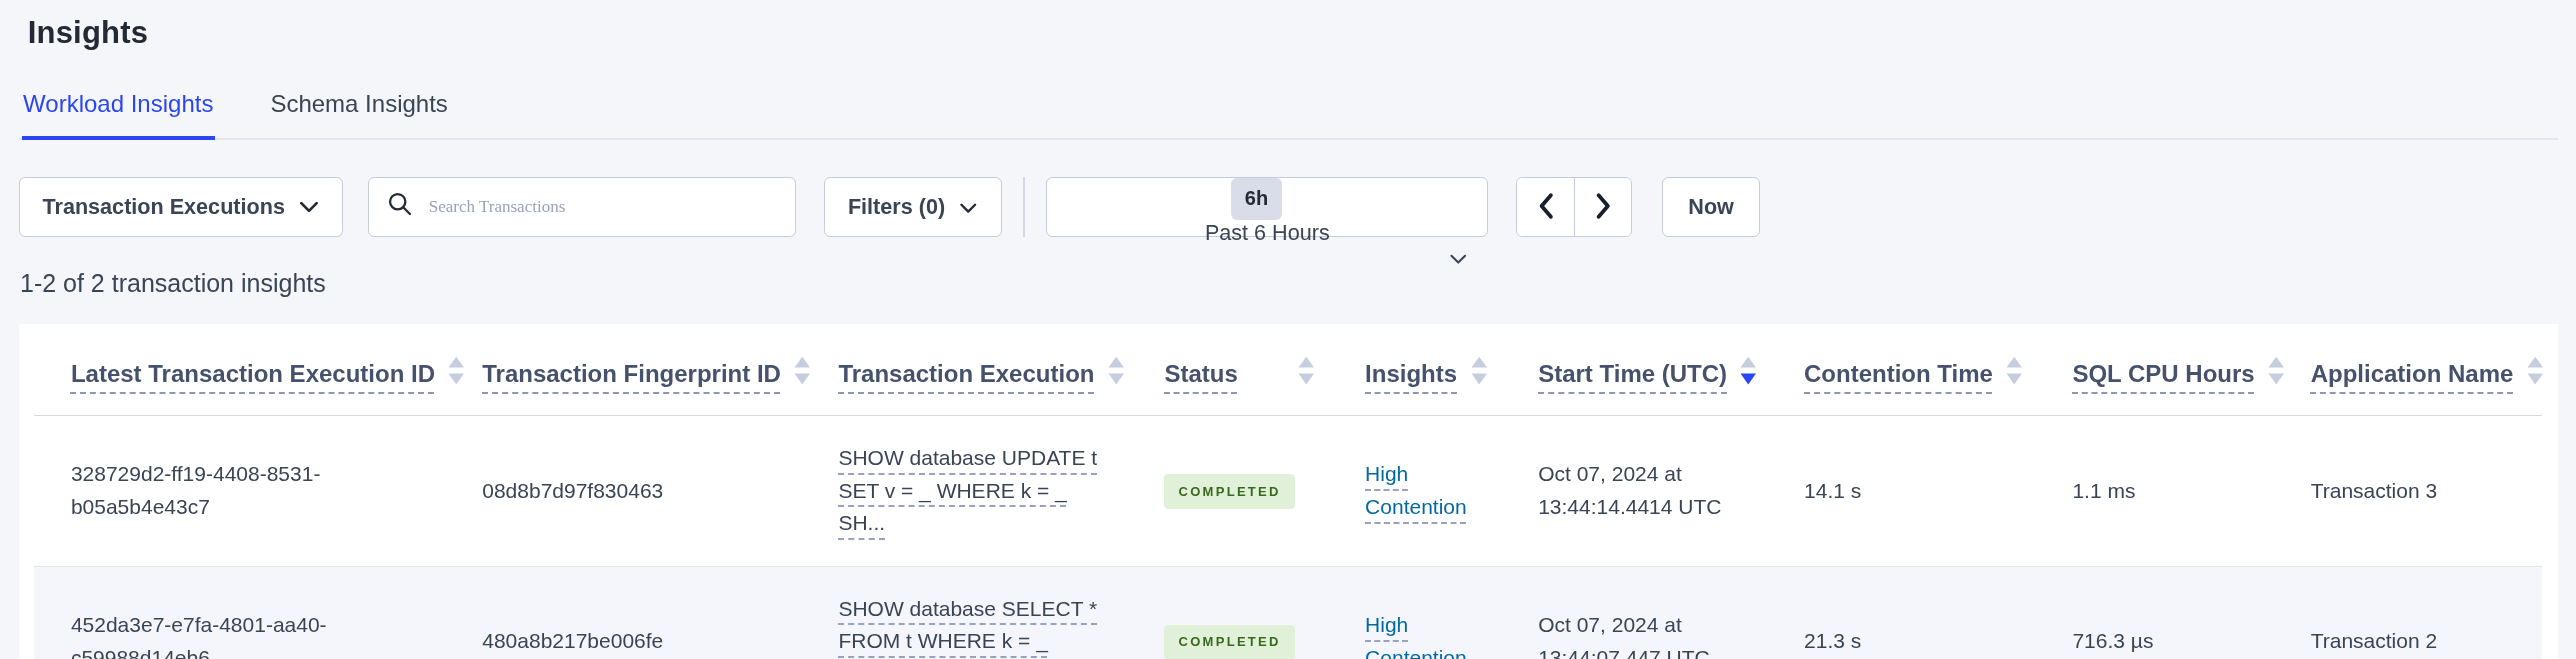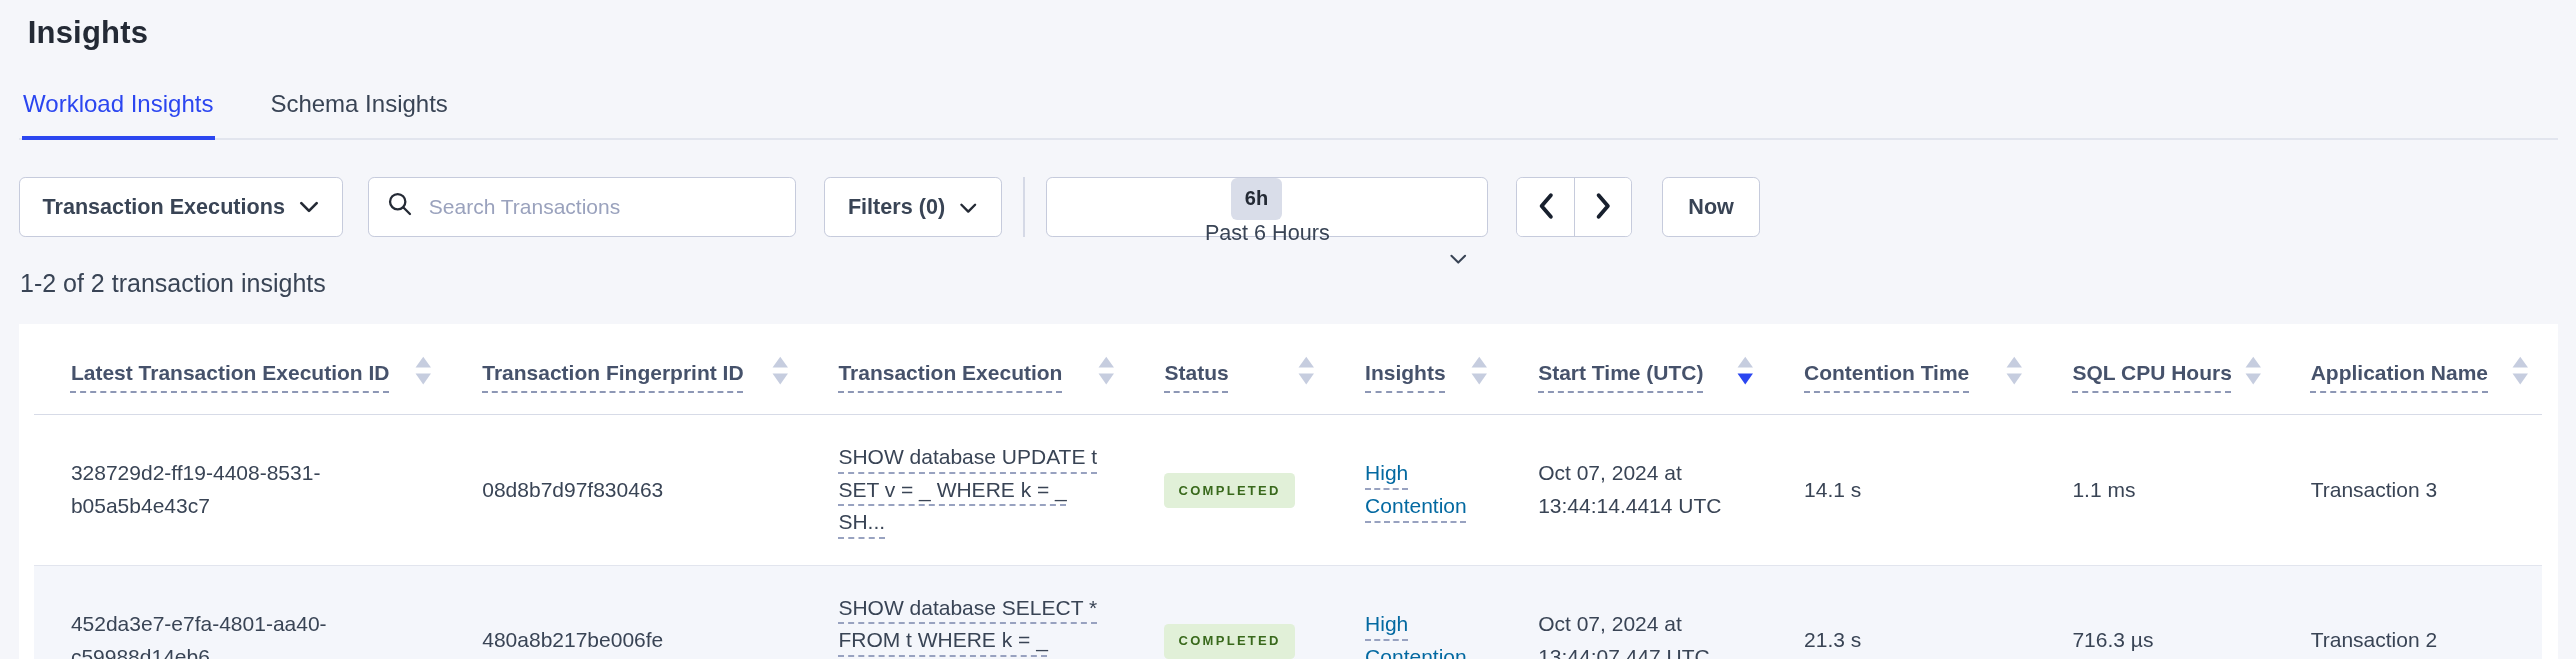--- a/index.html
+++ b/index.html
@@ -65,22 +65,22 @@
   .btn .chev { margin-left: 14px; }
 
   .search-box {
     width: 428px;
     margin-left: 25px;
     padding: 0 18.5px;
     font-weight: 400;
   }
   .search-box input {
     border: none; outline: none;
-    font-size: 21px;
-    font-family: Liberation Sans, sans-serif;
+    font-size: 17px;
+    font-family: Liberation Serif, serif;
     color: #394455;
     margin-left: 15.4px;
     width: 100%;
     background: transparent;
   }
   .search-box input::placeholder { color: #9aa2bd; }
 
   .filters-btn { margin-left: 28px; }
 
   .v-divider {
@@ -137,21 +137,21 @@
   .card {
     margin-top: 26px;
     background: #ffffff;
     height: 356px;
     padding: 0 15.4px;
     overflow: hidden;
   }
   table { width: 100%; border-collapse: collapse; table-layout: fixed; }
   thead th {
     text-align: left;
-    font-size: 21px;
+    font-size: 24px;
     font-weight: 700;
     color: #46526b;
     padding: 31px 12.3px 23px 37px;
     border-bottom: 1.5px solid #d7dbe7;
     vertical-align: middle;
   }
   th .th-inner { display: flex; align-items: center; }
   th .th-label {
     text-decoration-line: underline;
     text-decoration-style: dashed;

